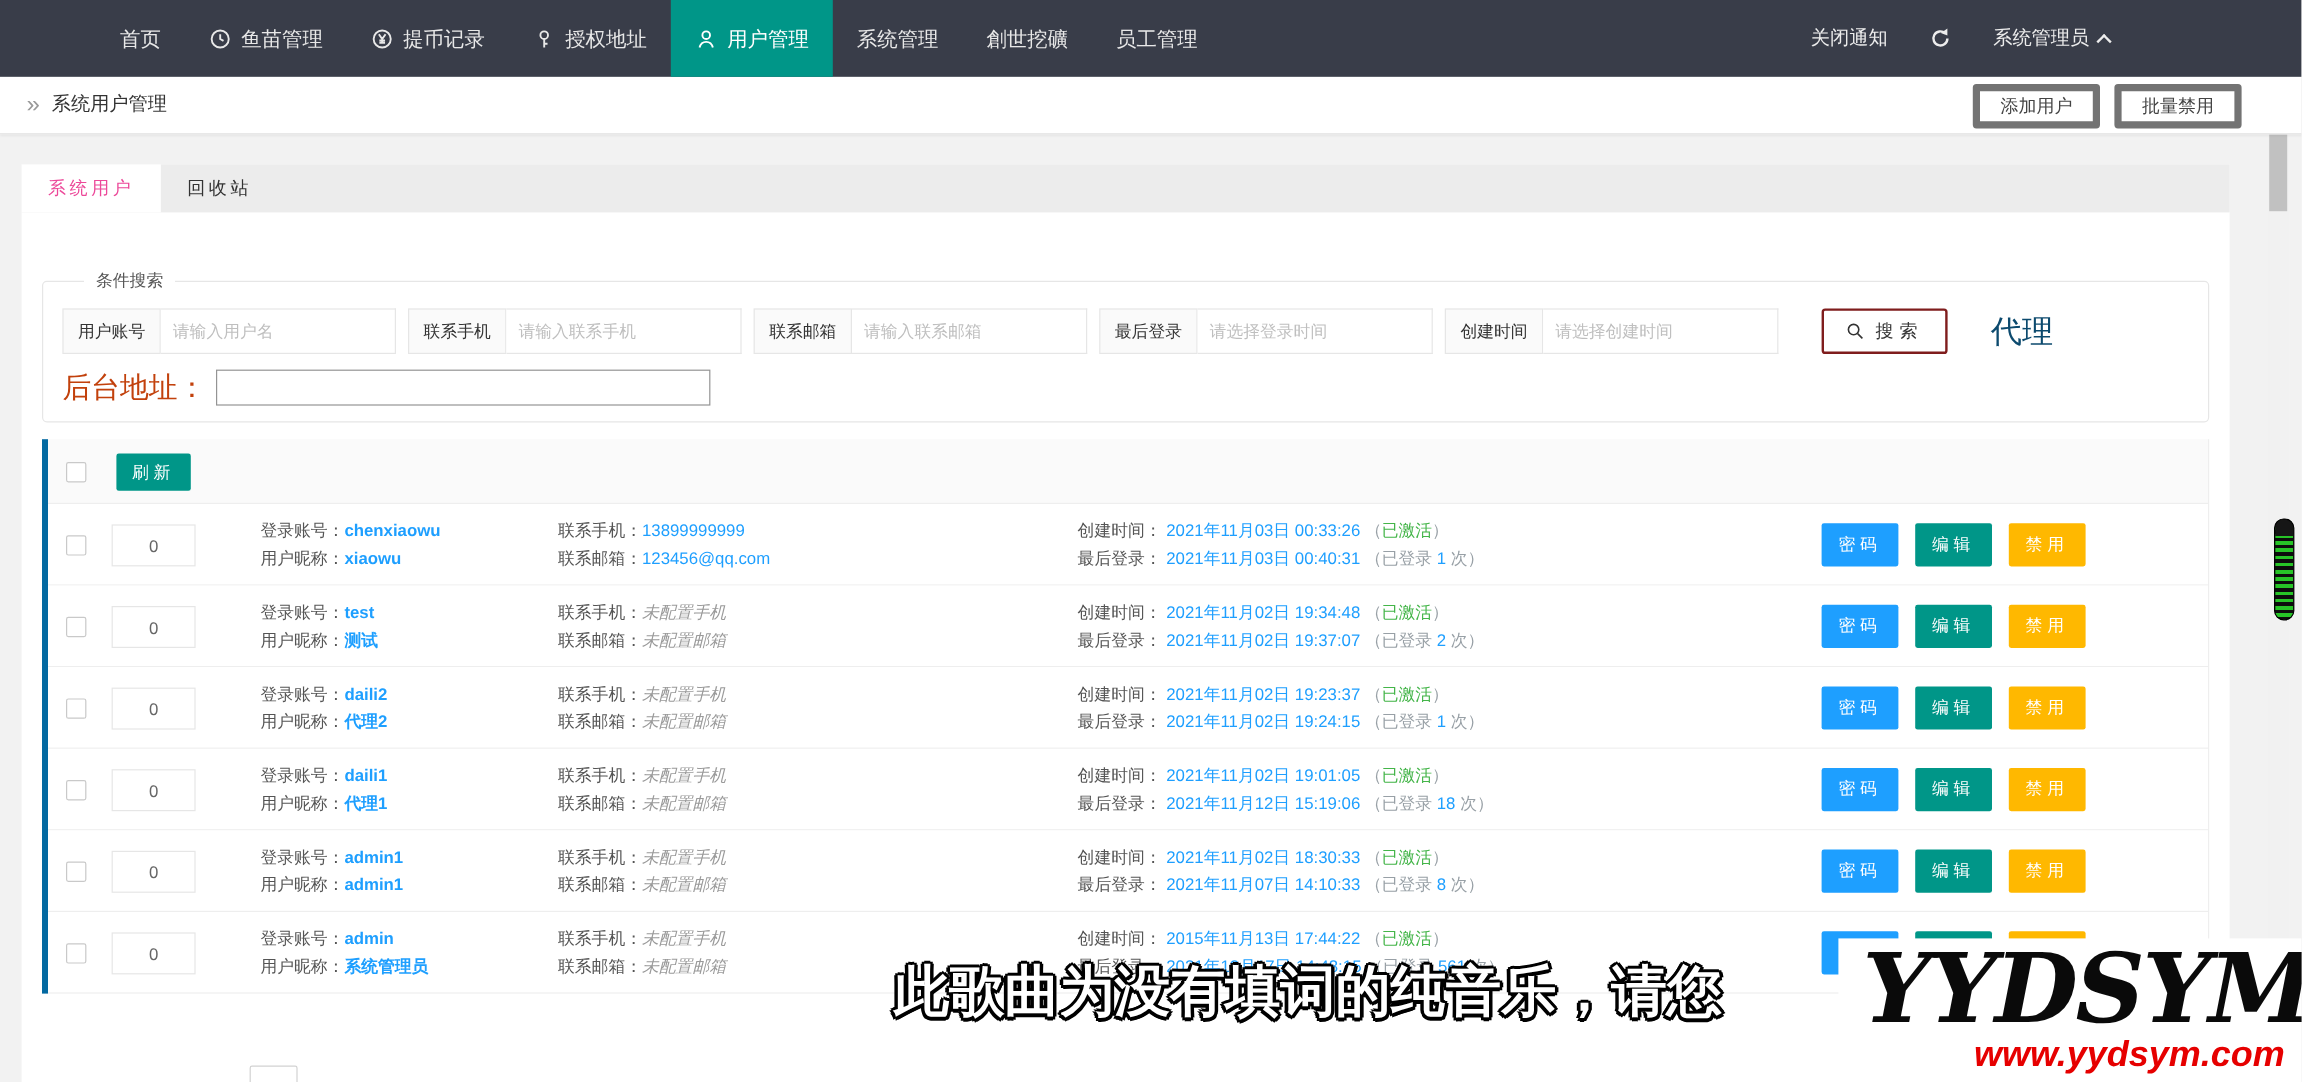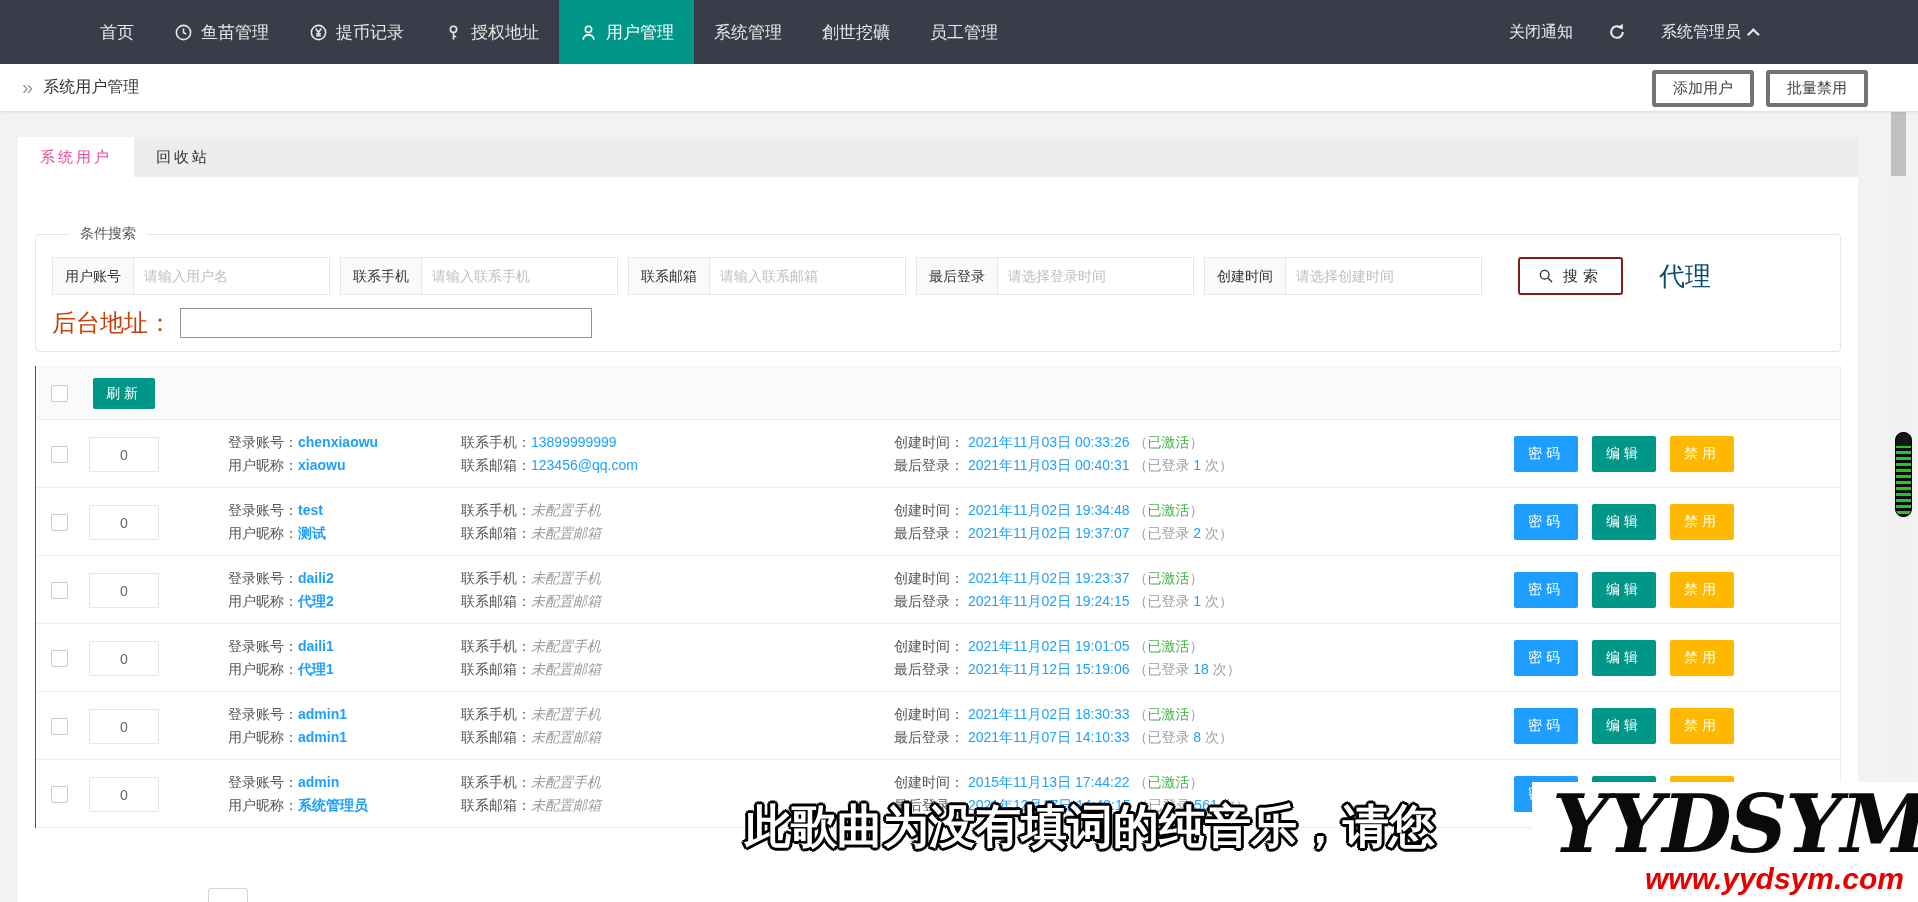--- a/index.html
+++ b/index.html
@@ -17,21 +17,21 @@
   .nav-refresh { display:inline-flex; cursor:pointer; }
   .nav-refresh svg { width:20px; height:20px; }
   .nav-user { display:flex; align-items:center; gap:10px; font-size:16px; cursor:pointer; }
   .chev { width:9px; height:9px; border-left:2px solid #ededed; border-top:2px solid #ededed; transform:rotate(45deg) translateY(3px); display:inline-block; }
 
   
   .breadcrumb-bar { position:relative; height:48px; background:#fff; border-bottom:1px solid #e3e3e3; box-shadow:0 1px 2px rgba(0,0,0,.06); display:flex; align-items:center; padding-left:22px; z-index:15; }
   .crumb-marker { color:#999; font-size:20px; margin-right:10px; }
   .crumb-title { font-size:16px; color:#333; }
   .crumb-actions { position:absolute; right:50px; top:6px; display:flex; gap:12px; }
-  .crumb-actions button { height:37px; padding:0 17px; background:#fff; border:4px solid #737373; border-radius:3px; font-size:15px; color:#444; cursor:pointer; }
+  .crumb-actions button { height:37px; padding:0 17px; background:#fff; border:6px solid #737373; border-radius:3px; font-size:15px; color:#444; cursor:pointer; }
 
   
   .card { position:absolute; left:18px; right:60px; top:137px; bottom:0; background:#fff; }
   .tabs { height:40px; background:#ececec; display:flex; }
   .tab { min-width:96px; padding:0 22px; display:flex; align-items:center; justify-content:center; font-size:15px; color:#333; letter-spacing:3px; cursor:pointer; }
   .tab.active { background:#fff; color:#ec4899; }
   .card-body { padding:0 17px; }
 
   
   .search-fieldset { margin-top:48px; border:1px solid #e6e6e6; border-radius:4px; padding:6px 16px 12px 16px; }
@@ -43,31 +43,31 @@
   .field-input { width:196px; height:38px; border:1px solid #e6e6e6; border-left:none; padding:0 10px; font-size:14px; color:#333; outline:none; }
   .field-input::placeholder { color:#bfbfbf; }
   .search-btn { margin-left:36px; height:38px; display:inline-flex; align-items:center; gap:9px; padding:0 18px; background:#fff; border:2px solid #7f1d1d; border-radius:3px; font-size:15px; color:#333; letter-spacing:5px; cursor:pointer; }
   .search-btn svg { width:16px; height:16px; }
   .role-text { margin-left:36px; font-size:26px; color:#0c4a6e; }
   .backend-row { display:flex; align-items:center; margin-top:12px; }
   .backend-label { font-size:24px; color:#c2410c; white-space:nowrap; }
   .backend-input { margin-left:8px; width:412px; height:30px; border:1px solid #949494; background:#fff; outline:none; padding:0 8px; font-size:14px; }
 
   
-  .user-table { margin-top:14px; border-left:1px solid #0369a1; border-right:1px solid #eee; }
+  .user-table { margin-top:14px; border-left:5px solid #0369a1; border-right:1px solid #eee; }
   .table-head { position:relative; height:54px; background:#fafafa; border-bottom:1px solid #eee; }
   .cb { appearance:none; -webkit-appearance:none; width:17px; height:17px; border:1px solid #c9c9c9; border-radius:2px; background:#fff; cursor:pointer; }
   .table-head .cb { position:absolute; left:15px; top:19px; }
   .refresh-btn { position:absolute; left:57px; top:12px; height:31px; padding:0 13px; background:#009688; border:none; border-radius:2px; color:#fff; font-size:14px; letter-spacing:4px; cursor:pointer; }
   .row { position:relative; height:68px; border-bottom:1px solid #eee; background:#fff; }
   .row .cb { position:absolute; left:15px; top:26px; }
   .sort-input { position:absolute; left:53px; top:17px; width:70px; height:35px; border:1px solid #e6e6e6; text-align:center; font-size:14px; color:#666; outline:none; }
   .col { position:absolute; top:11px; font-size:14px; }
   .line { height:23px; line-height:23px; white-space:nowrap; }
-  .col-account { left:192px; }
+  .col-account { left:177px; }
   .col-contact { left:425px; }
   .col-dates { left:858px; }
   .lbl { color:#555; }
   .val { color:#1e9fff; font-weight:bold; text-decoration:none; cursor:pointer; }
   .cval { color:#1e9fff; }
   .cval.unset { color:#9a9a9a; font-style:italic; }
   .date { color:#1e9fff; }
   .paren { color:#98a0a6; }
   .status-green { color:#44b549; }
   .count { color:#1e9fff; }

